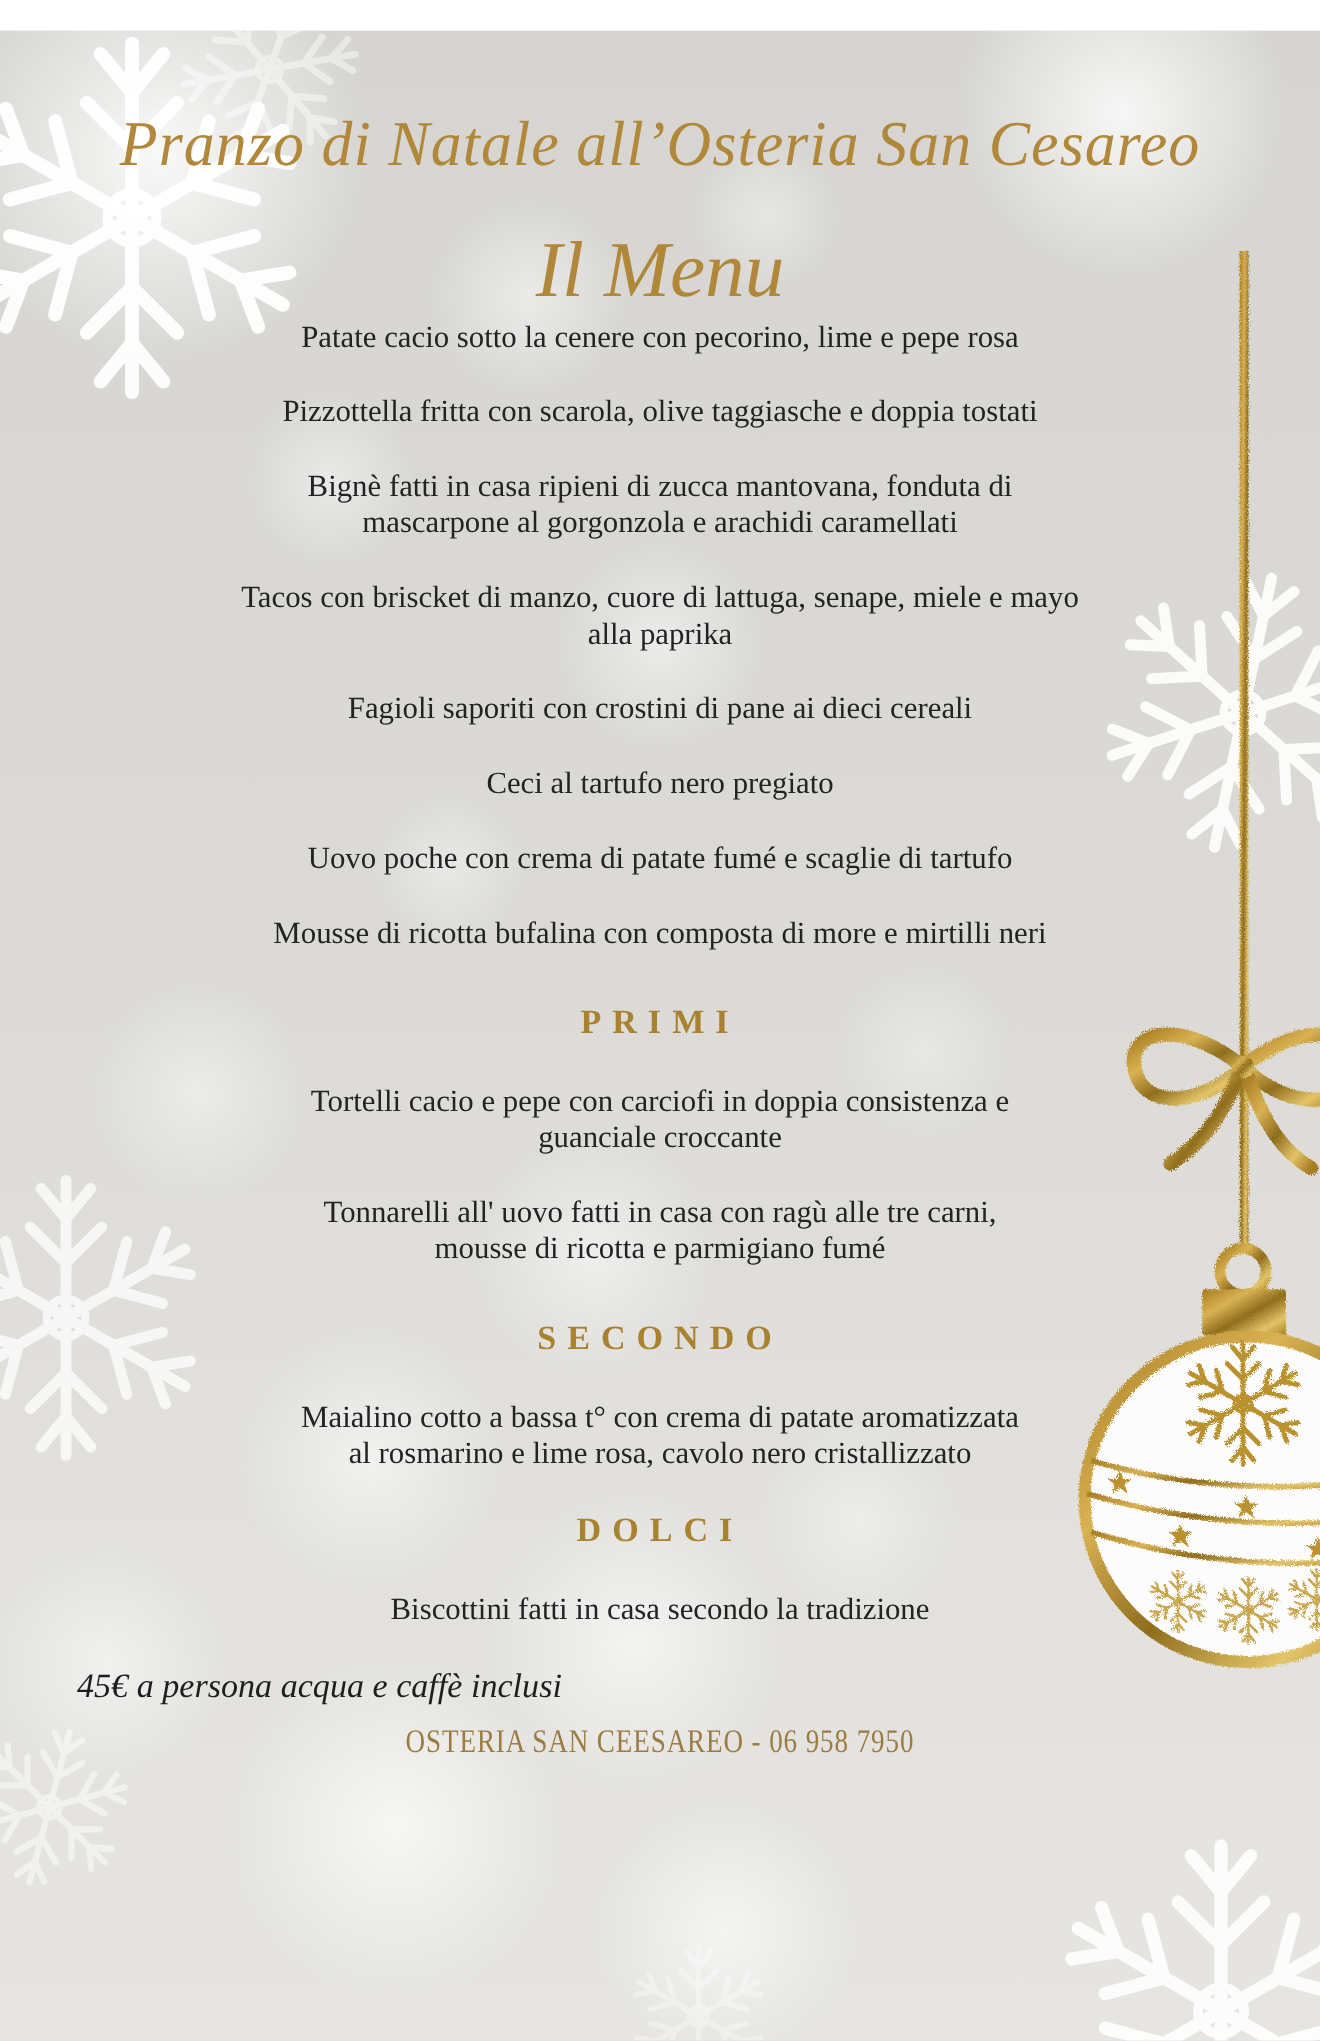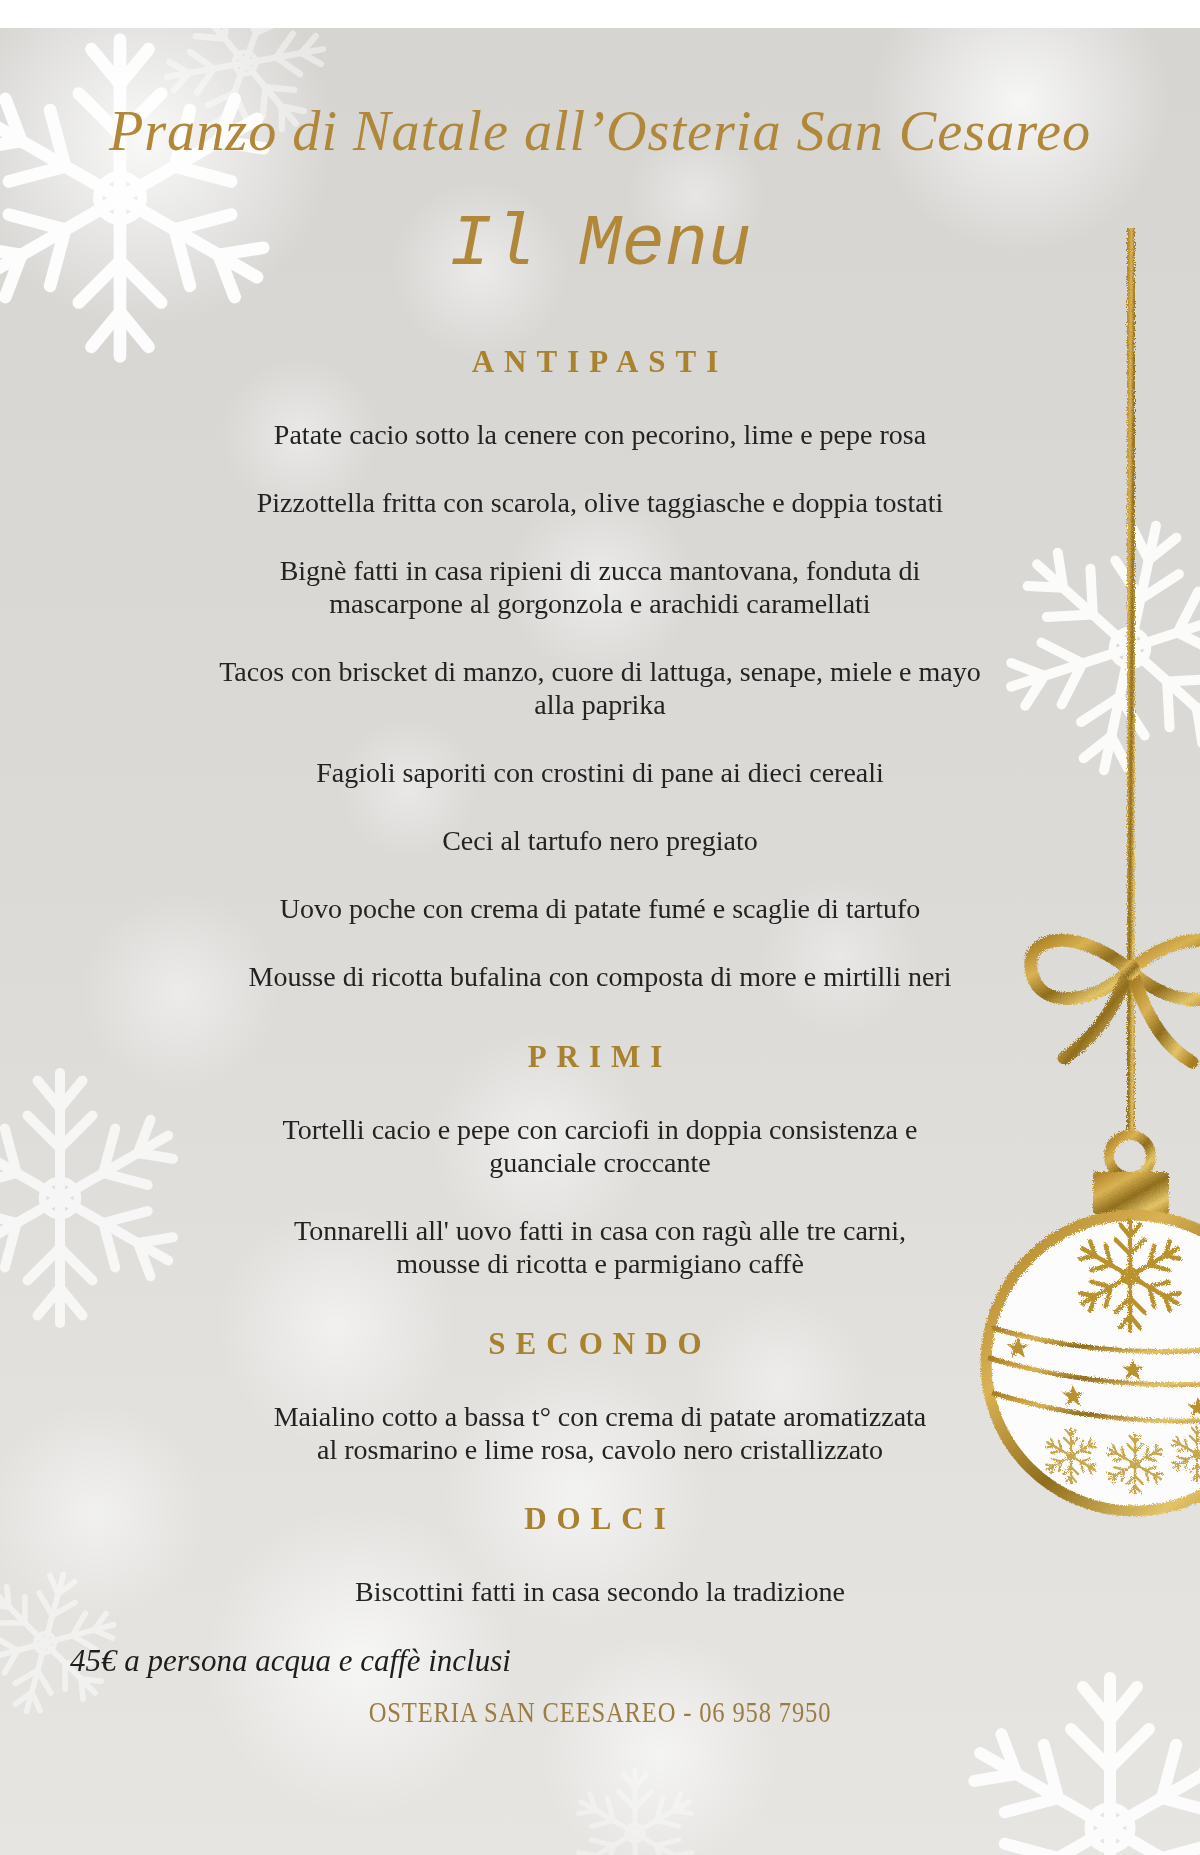--- a/index.html
+++ b/index.html
@@ -27,21 +27,21 @@
       linear-gradient(180deg,#d6d5d2 0%,#dbdad7 45%,#e2e1de 75%,#e6e5e2 100%);
     margin-top: 28px;
   }
   .bgflake{position:absolute;color:#ffffff;pointer-events:none;}
   .content{position:relative;width:1060px;margin:0 auto;padding-top:64px;text-align:center;z-index:3;}
   .title{
     margin:0;font-family:"Liberation Serif",serif;font-style:italic;font-weight:400;
     font-size:58px;line-height:1.35;letter-spacing:1px;color:#b1883a;transform:scaleX(.97);
   }
   .subtitle{
-    margin:30px 0 0 0;font-family:Liberation Mono, monospace;font-style:italic;font-weight:400;
+    margin:30px 0 0 0;font-family:Liberation Serif, serif;font-style:italic;font-weight:400;
     font-size:72px;line-height:1.25;color:#b1883a;
   }
   .heading{
     margin:46px 0 38px 0;font-family:"Liberation Serif",serif;font-weight:700;
     font-size:31px;letter-spacing:10px;color:#a9822f;
   }
   .heading.first{margin-top:54px;}
   .heading.tight{margin-top:30px;}
   .menu-item{
     margin:0 0 35px 0;font-size:28px;line-height:33px;color:#232323;
@@ -150,37 +150,36 @@
         <use href="#flake" transform="translate(177,1236) scale(0.6)"></use>
         <use href="#flake" transform="translate(239,1226) scale(0.55)"></use>
       </g>
     </g>
   </svg>
 
   <div class="content">
     <h1 class="title">Pranzo di Natale all’Osteria San Cesareo</h1>
     <h2 class="subtitle">Il Menu</h2>
 
-    <h3 class="heading first">ANTIPASTI</h3>
     <p class="menu-item">Patate cacio sotto la cenere con pecorino, lime e pepe rosa</p>
     <p class="menu-item">Pizzottella fritta con scarola, olive taggiasche e doppia tostati</p>
     <p class="menu-item">Bignè fatti in casa ripieni di zucca mantovana, fonduta di
 mascarpone al gorgonzola e arachidi caramellati</p>
     <p class="menu-item">Tacos con briscket di manzo, cuore di lattuga, senape, miele e mayo
 alla paprika</p>
     <p class="menu-item">Fagioli saporiti con crostini di pane ai dieci cereali</p>
     <p class="menu-item">Ceci al tartufo nero pregiato</p>
     <p class="menu-item">Uovo poche con crema di patate fumé e scaglie di tartufo</p>
     <p class="menu-item">Mousse di ricotta bufalina con composta di more e mirtilli neri</p>
 
     <h3 class="heading">PRIMI</h3>
     <p class="menu-item">Tortelli cacio e pepe con carciofi in doppia consistenza e
 guanciale croccante</p>
     <p class="menu-item">Tonnarelli all' uovo fatti in casa con ragù alle tre carni,
-mousse di ricotta e parmigiano caffè</p>
+mousse di ricotta e parmigiano fumé</p>
 
     <h3 class="heading">SECONDO</h3>
     <p class="menu-item">Maialino cotto a bassa t° con crema di patate aromatizzata
 al rosmarino e lime rosa, cavolo nero cristallizzato</p>
 
     <h3 class="heading tight">DOLCI</h3>
     <p class="menu-item">Biscottini fatti in casa secondo la tradizione</p>
 
     <p class="price-note">45€ a persona acqua e caffè inclusi</p>
     <p class="footer-line">OSTERIA SAN CEESAREO - 06 958 7950</p>

